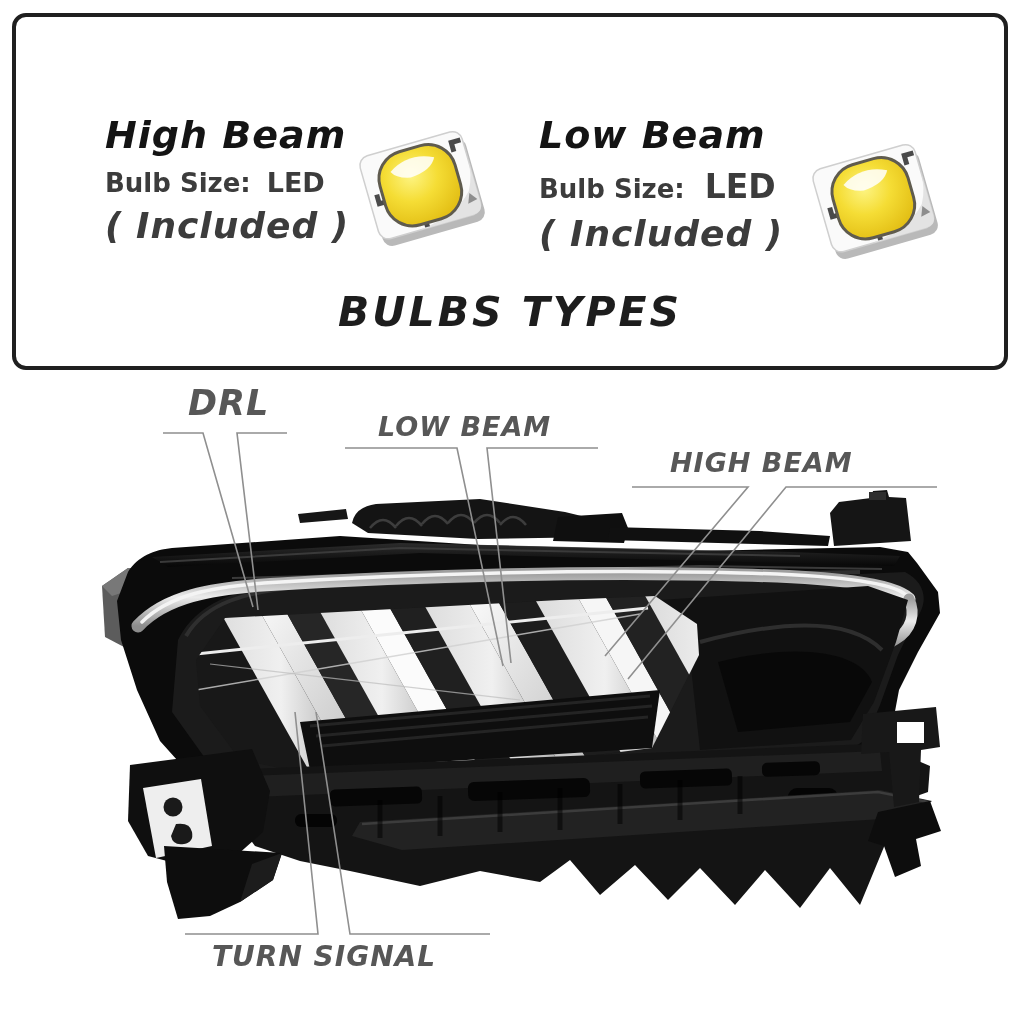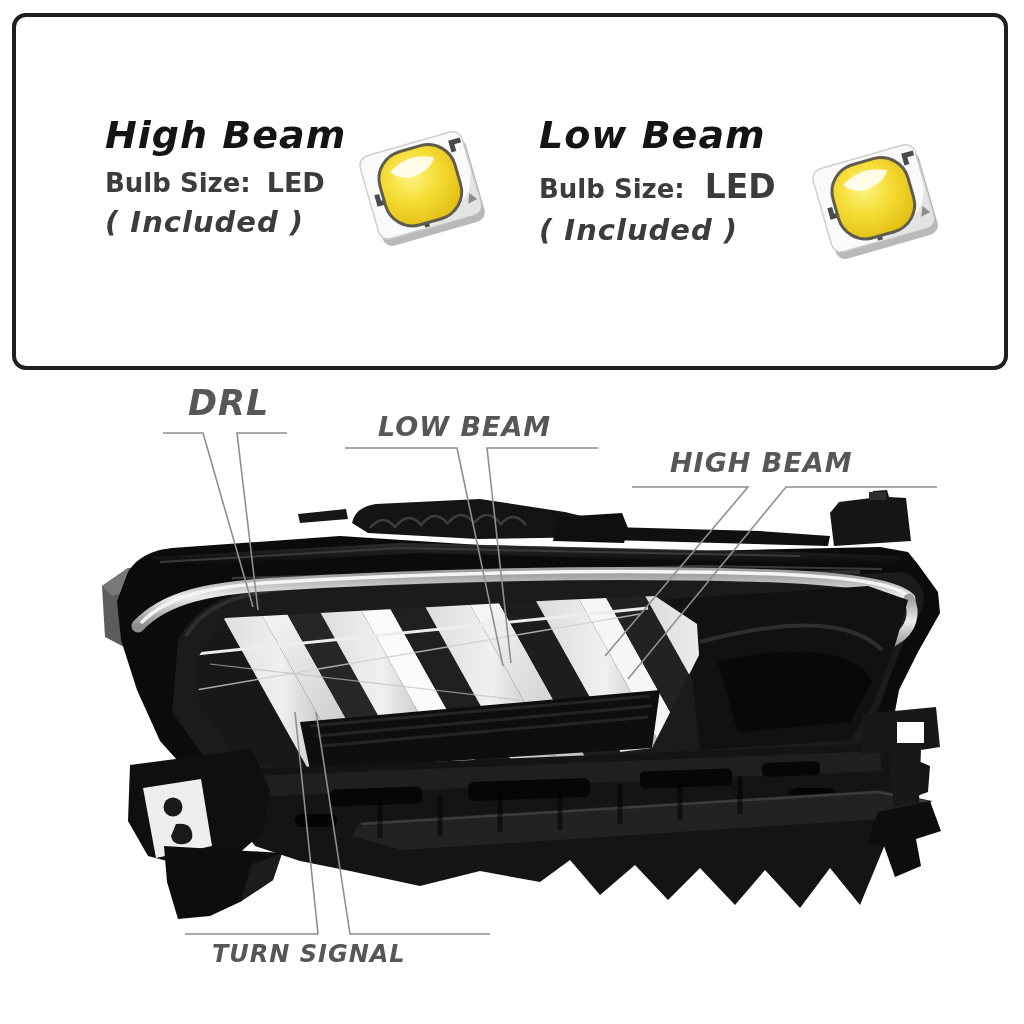--- a/index.html
+++ b/index.html
@@ -18,40 +18,40 @@
   .bulb-low{left:523px;}
   .bulb-title{
     font-size:38px;font-weight:bold;font-style:italic;color:#141414;
     letter-spacing:1px;line-height:1.1;
   }
   .bulb-size-row{margin-top:10px;font-weight:bold;color:#3c3c3c;}
   .bulb-size-label{font-size:26px;}
   .bulb-size-value{font-size:27px;margin-left:16px;}
   .bulb-low .bulb-size-value{font-size:33px;margin-left:20px;}
   .bulb-included{
-    margin-top:7px;font-size:29px;font-weight:bold;font-style:italic;color:#3c3c3c;
+    margin-top:7px;font-size:36px;font-weight:bold;font-style:italic;color:#3c3c3c;
     letter-spacing:1px;
   }
   .led-chip{position:absolute;width:148px;height:134px;}
   .chip-high{left:331px;top:103px;}
   .chip-low{left:784px;top:116px;}
   .box-heading{
     position:absolute;left:0;top:271px;width:100%;text-align:center;
     font-size:41px;font-weight:bold;font-style:italic;color:#1d1d1d;
     letter-spacing:3px;
   }
   
   .callout-label{
     position:absolute;font-weight:bold;font-style:italic;color:#575757;
     letter-spacing:1px;white-space:nowrap;
   }
   .callout-drl{left:188px;top:383px;font-size:35px;}
   .callout-lowbeam{left:378px;top:411px;font-size:27px;}
   .callout-highbeam{left:670px;top:447px;font-size:27px;}
-  .callout-turnsignal{left:212px;top:940px;font-size:24px;}
+  .callout-turnsignal{left:212px;top:940px;font-size:28px;}
   
   .figure-svg{position:absolute;left:0;top:0;width:1024px;height:1024px;}
 </style>
 </head>
 <body>
 
 <div class="info-box">
 
   <div class="bulb-block bulb-high">
     <div class="bulb-title">High Beam</div>
@@ -69,20 +69,21 @@
     <div class="bulb-included">( Included )</div>
   </div>
 
   <svg class="led-chip chip-high" viewBox="0 0 148 134">
     <use href="#ledchip"></use>
   </svg>
   <svg class="led-chip chip-low" viewBox="0 0 148 134">
     <use href="#ledchip"></use>
   </svg>
 
+  <div class="box-heading">BULBS TYPES</div>
 </div>
 
 <svg class="figure-svg" viewBox="0 0 1024 1024">
   <defs>
 
     <symbol id="ledchip" viewBox="0 0 148 134">
       <g transform="rotate(-16 74 64)">
         <rect x="22" y="30" width="106" height="86" rx="10" fill="#b9b9b9"></rect>
         <rect x="20" y="22" width="106" height="86" rx="10" fill="#fafafa" stroke="#cfcfcf" stroke-width="1.5"></rect>
         <path d="M126,52 L126,98 Q126,108 116,108 L60,108 Q100,104 118,84 Q126,70 126,52 Z" fill="#e3e3e3"></path>

